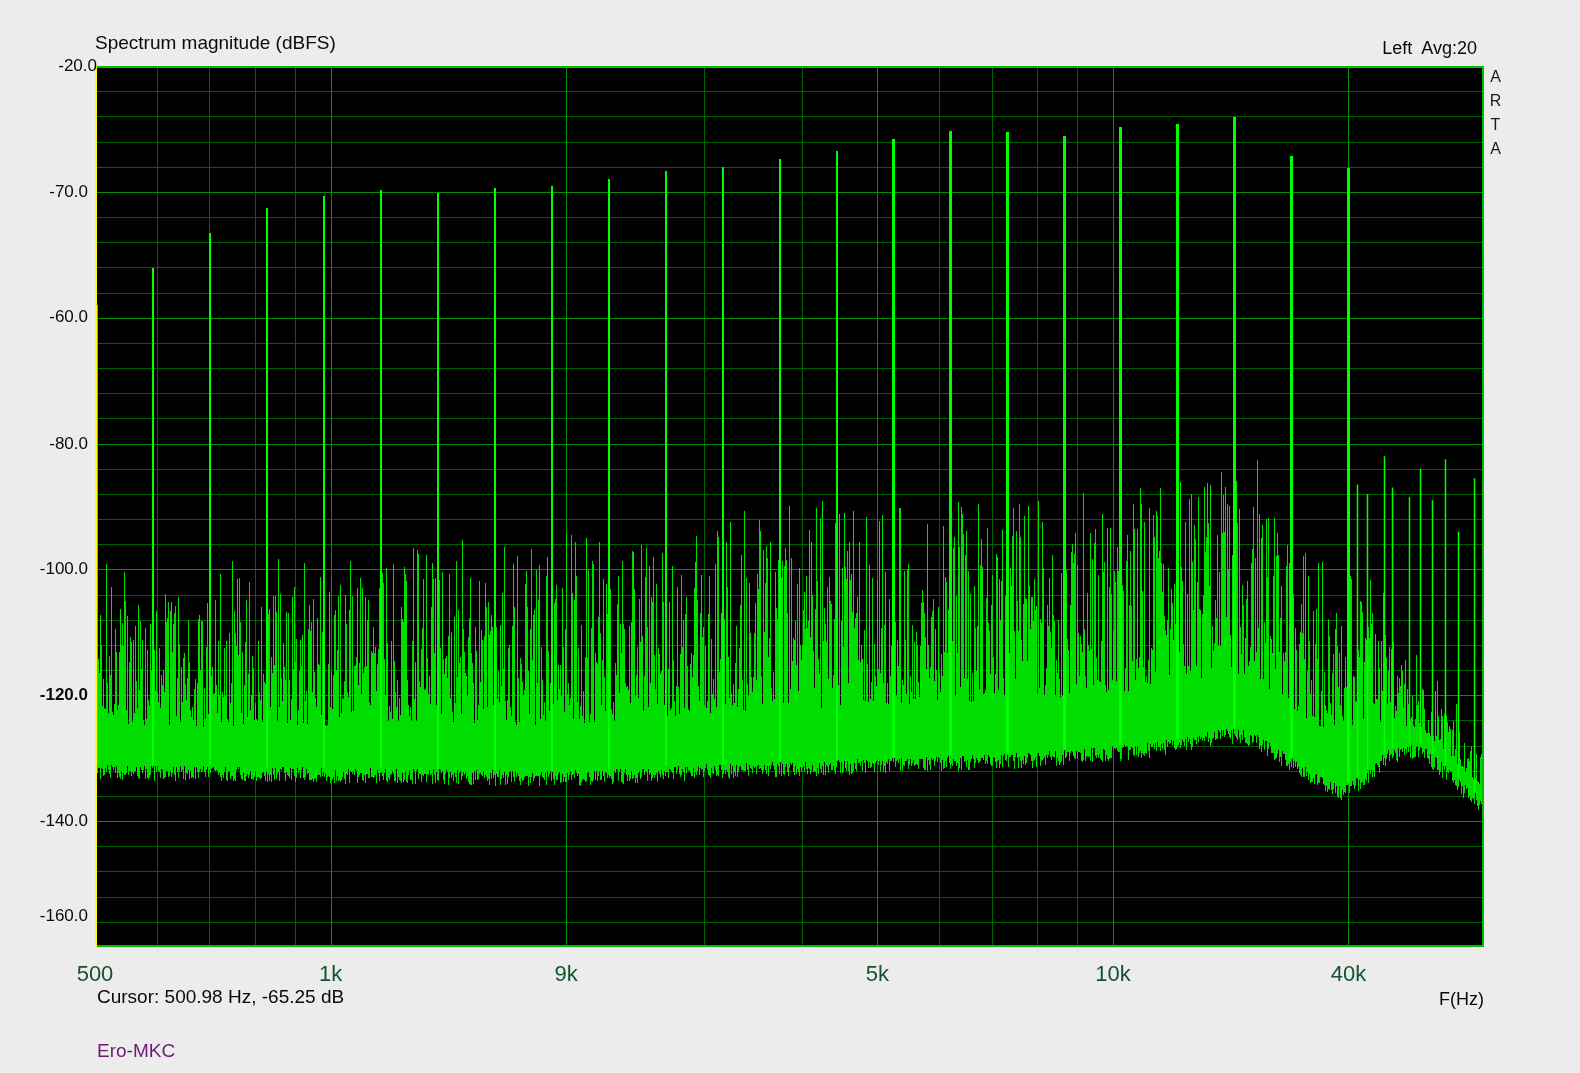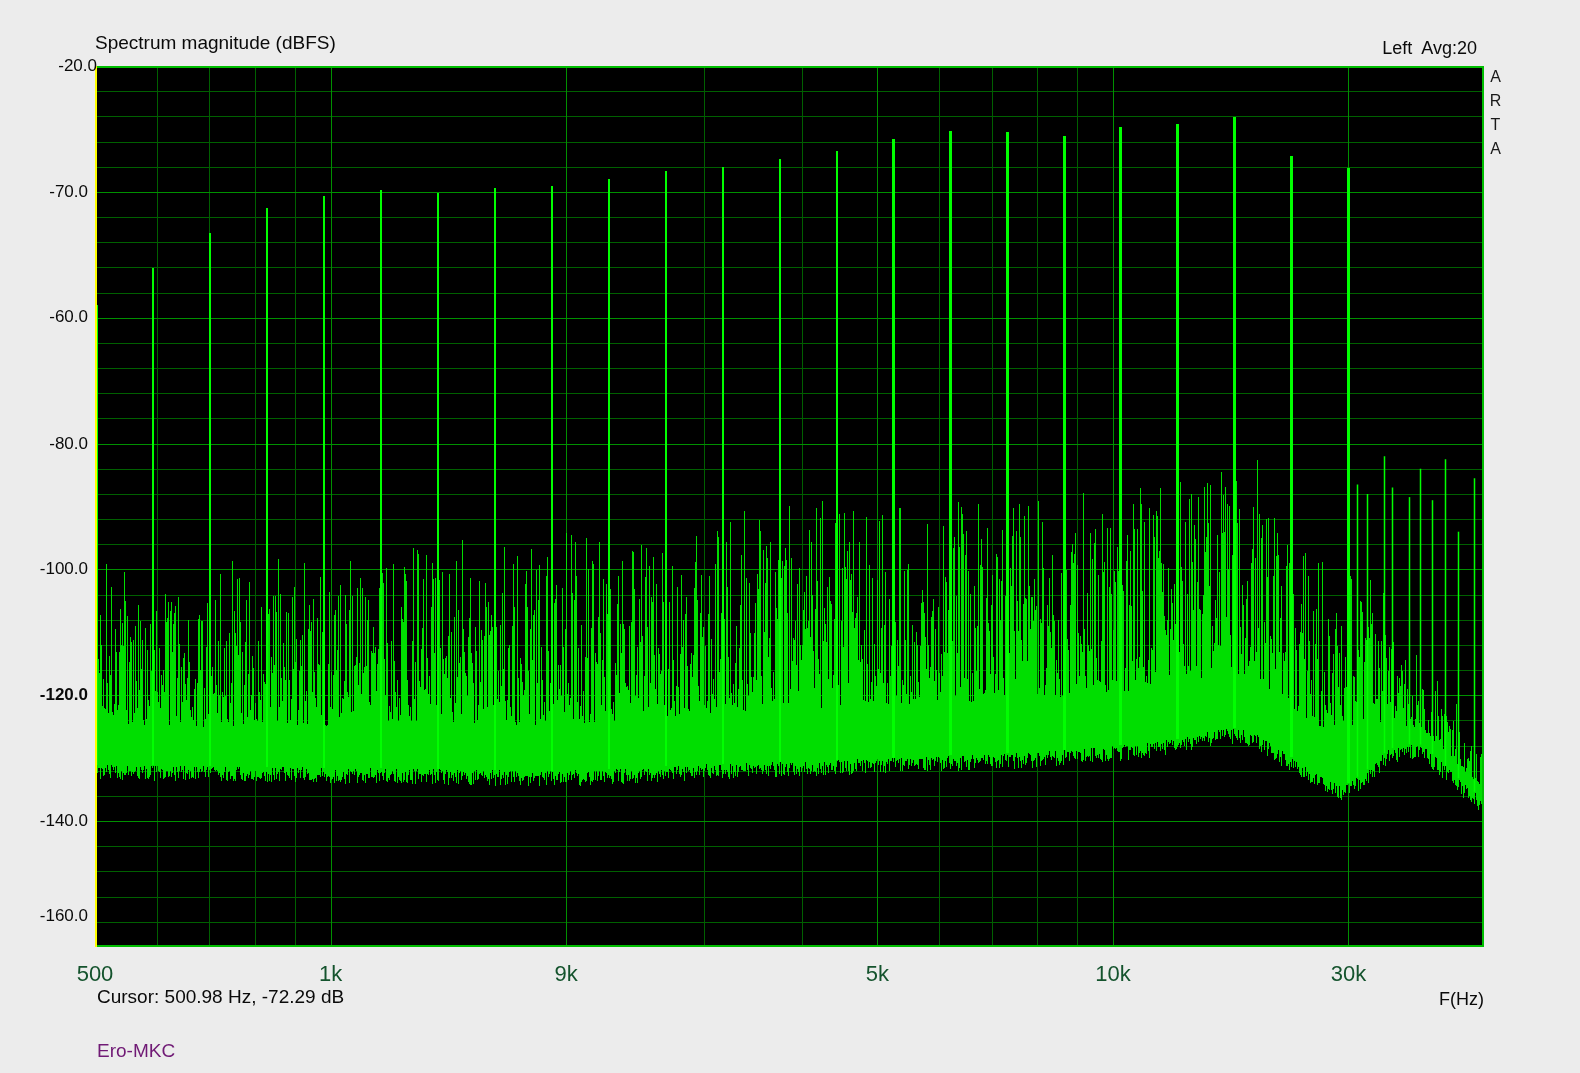--- a/index.html
+++ b/index.html
@@ -110,20 +110,20 @@
       <div class="ytick" style="left: 26px; top: 685.286px; font-weight: bold;">-120.0</div>
       <div class="ytick" style="left: 26px; top: 811.143px;">-140.0</div>
       <div class="ytick" style="left: 26px; top: 906px; text-align: right;">-160.0</div>
     </div>
   <div id="x-ticks">
       <div class="xtick" style="left: 95px; top: 961px;">500</div>
       <div class="xtick" style="left: 330.534px; top: 961px;">1k</div>
       <div class="xtick" style="left: 566.068px; top: 961px;">9k</div>
       <div class="xtick" style="left: 877.427px; top: 961px;">5k</div>
       <div class="xtick" style="left: 1112.96px; top: 961px;">10k</div>
-      <div class="xtick" style="left: 1348.49px; top: 961px;">30k</div>
+      <div class="xtick" style="left: 1348.49px; top: 961px;">40k</div>
     </div>
 
   <div class="xunit">F(Hz)</div>
-  <div class="status cursor-line">Cursor: 500.98 Hz, -72.29 dB</div>
+  <div class="status cursor-line">Cursor: 500.98 Hz, -65.25 dB</div>
   <div class="status footer-line">Ero-MKC</div>
 
 </div>
 
 </body></html>

